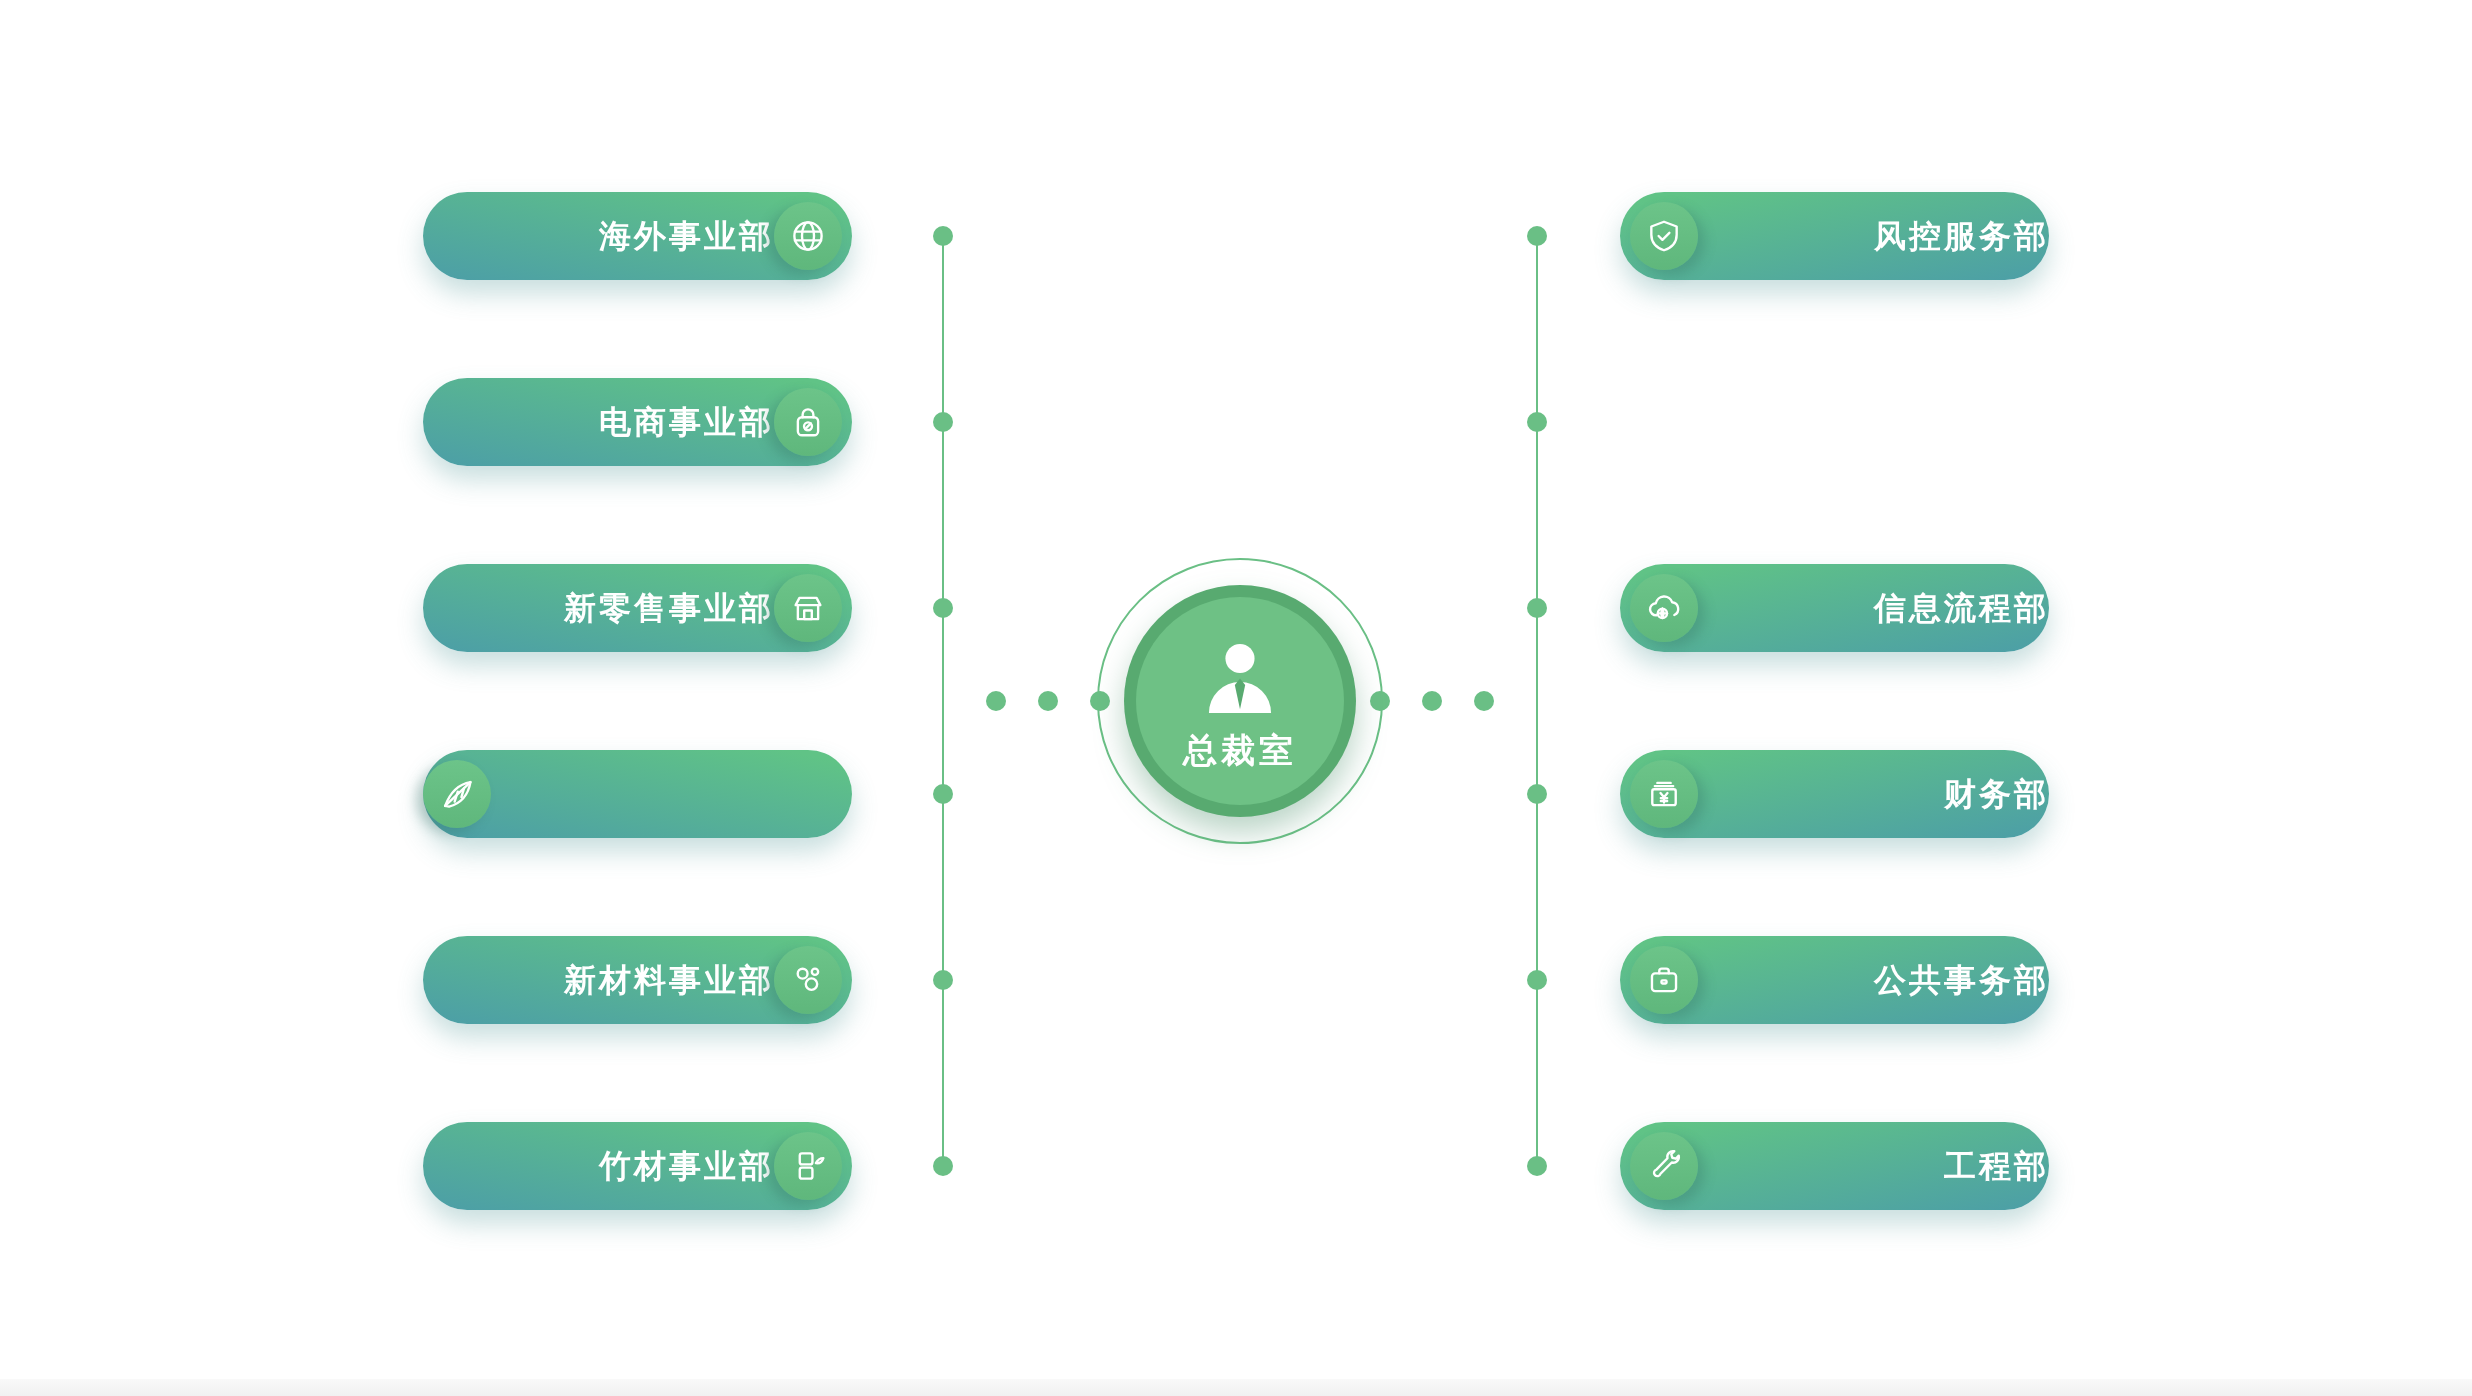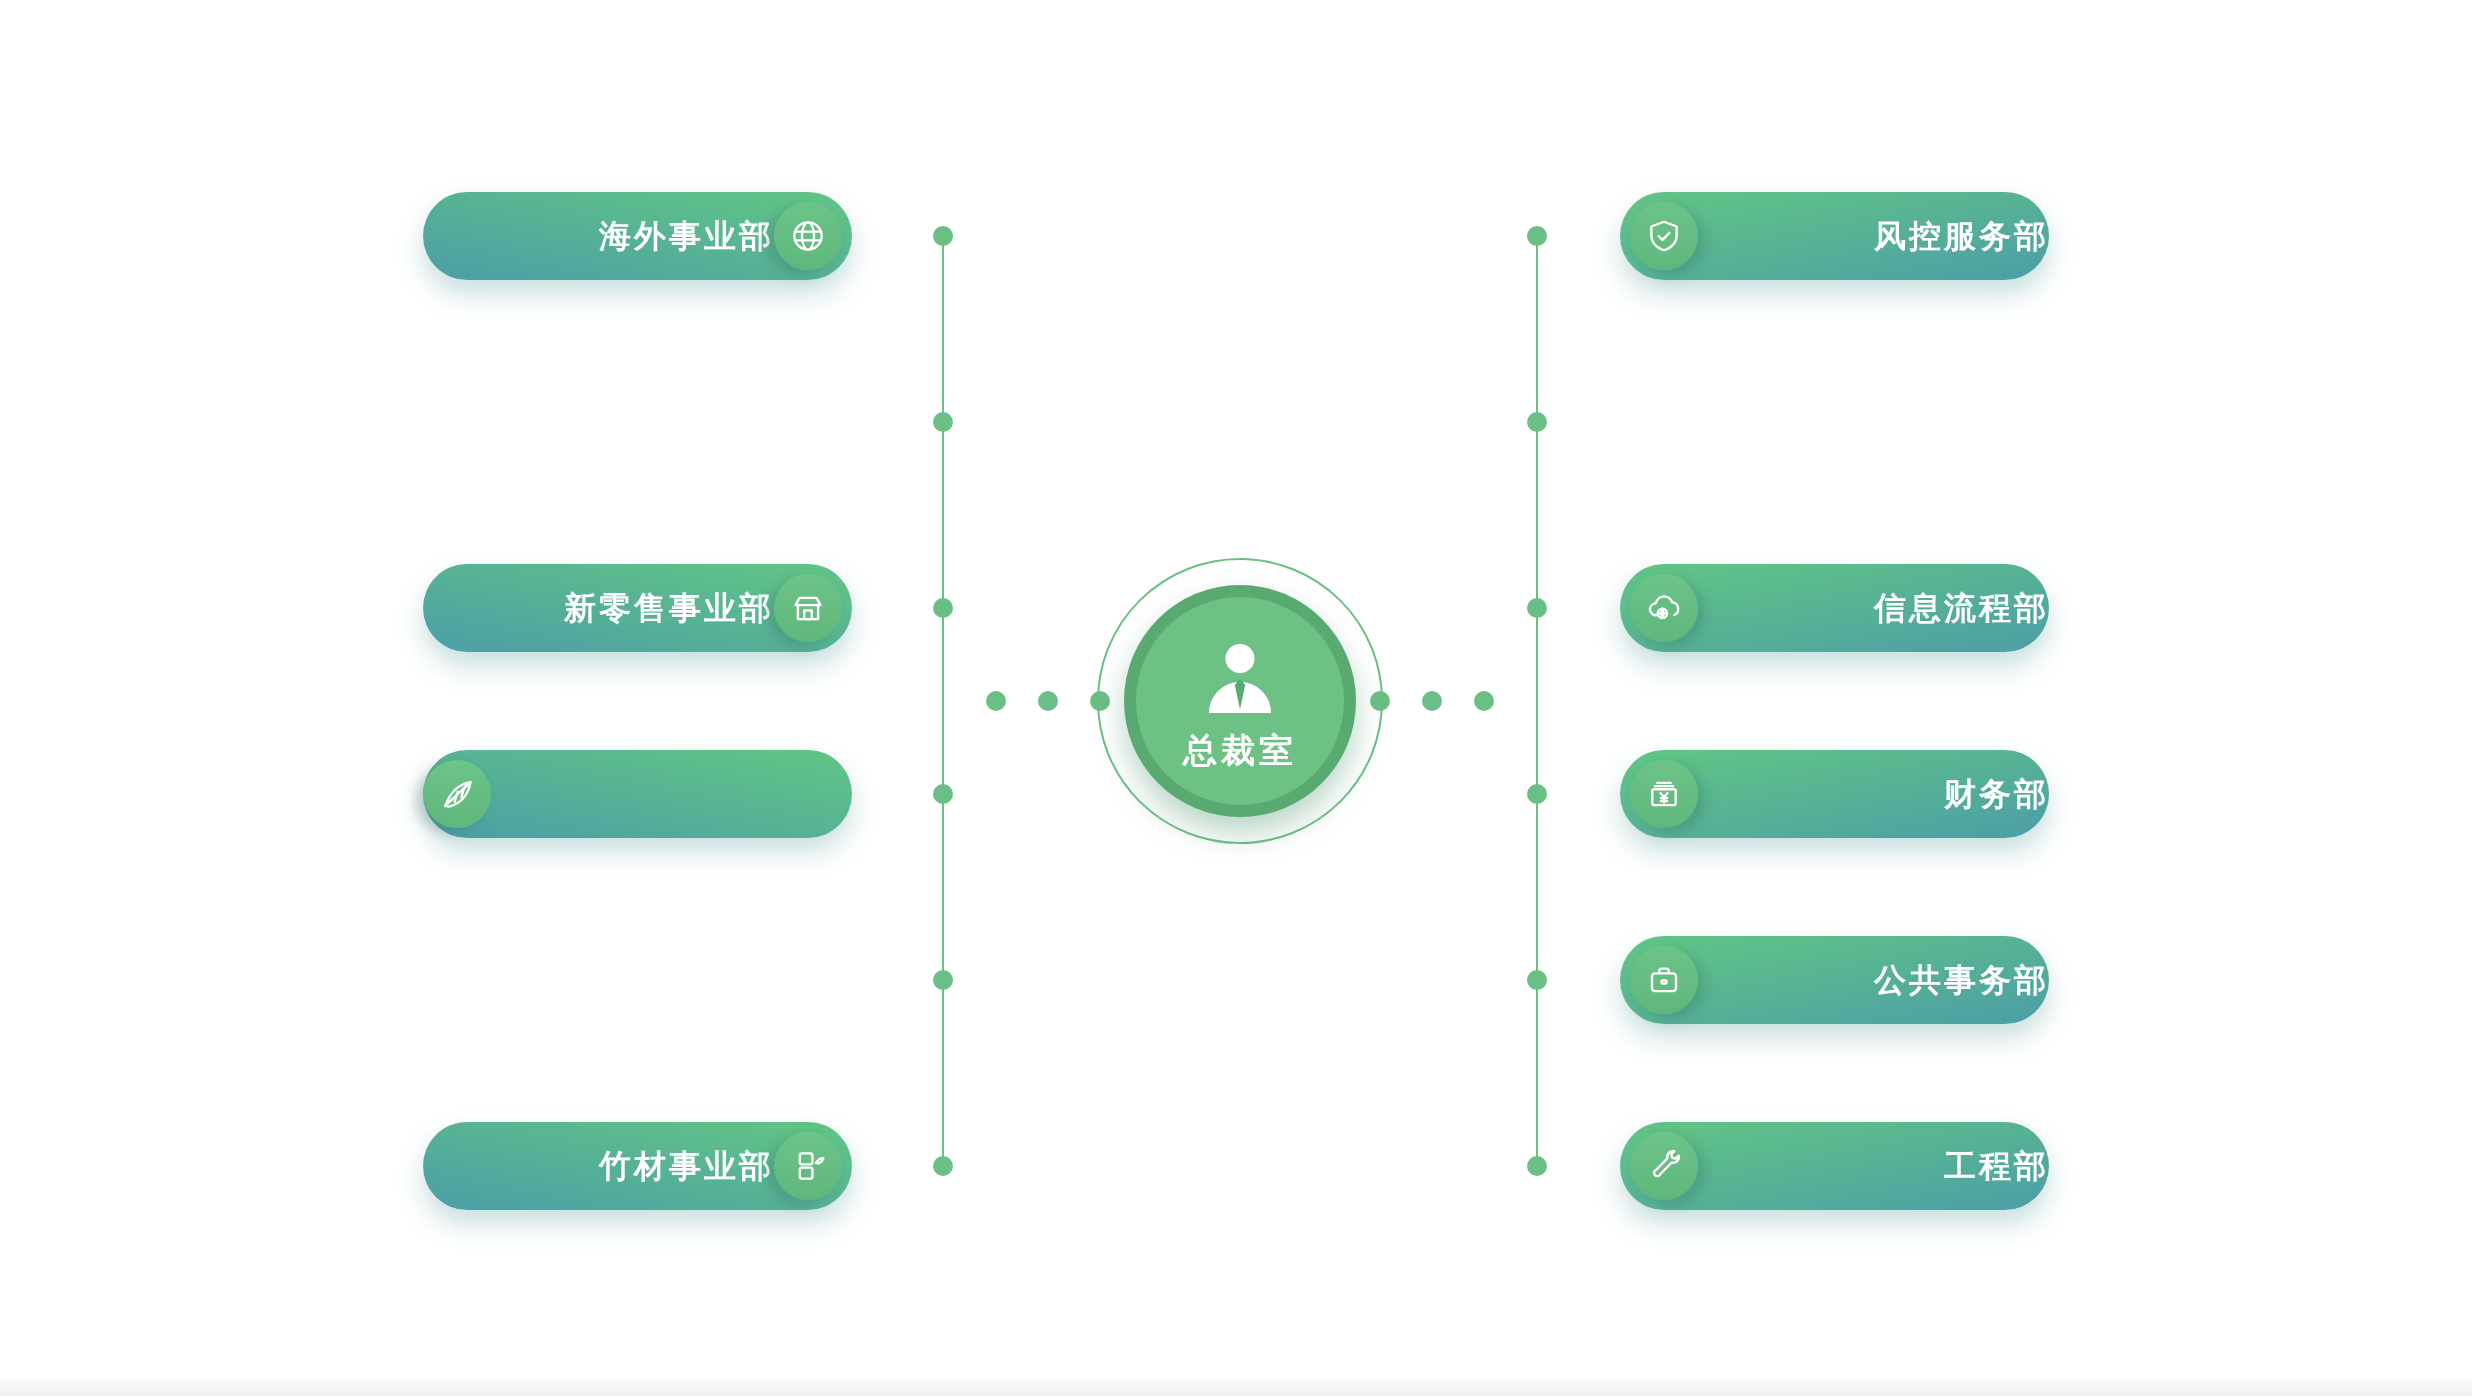--- a/index.html
+++ b/index.html
@@ -66,20 +66,31 @@
     <span class="label">海外事业部</span>
     <span class="icon-circle">
       <svg viewBox="0 0 24 24" fill="none" stroke="#fff" stroke-width="1.5" stroke-linecap="round" stroke-linejoin="round">
         <circle cx="12" cy="12" r="8.6"></circle>
         <ellipse cx="12" cy="12" rx="3.8" ry="8.6"></ellipse>
         <path d="M3.7 9.2h16.6M3.7 14.8h16.6"></path>
       </svg>
     </span>
   </div>
 
+  <div class="pill left" style="top:378px">
+    <span class="label">电商事业部</span>
+    <span class="icon-circle">
+      <svg viewBox="0 0 24 24" fill="none" stroke="#fff" stroke-width="1.5" stroke-linecap="round" stroke-linejoin="round">
+        <path d="M8.6 9V7.4a3.4 3.4 0 0 1 6.8 0V9"></path>
+        <rect x="5.6" y="9" width="12.8" height="11.4" rx="2.6"></rect>
+        <circle cx="12" cy="14.7" r="2.5"></circle>
+        <path d="M10.2 16.5l3.6-3.6"></path>
+      </svg>
+    </span>
+  </div>
 
   <div class="pill left" style="top:564px">
     <span class="label">新零售事业部</span>
     <span class="icon-circle">
       <svg viewBox="0 0 24 24" fill="none" stroke="#fff" stroke-width="1.5" stroke-linecap="round" stroke-linejoin="round">
         <path d="M4.2 10.2L6.6 5.6h10.8l2.4 4.6z"></path>
         <path d="M5.6 10.2V19h12.8v-8.8"></path>
         <rect x="9.6" y="13.6" width="4.8" height="5.4"></rect>
       </svg>
     </span>
@@ -88,20 +99,30 @@
   <div class="pill left" style="top:750px">
     <span class="icon-circle">
       <svg viewBox="0 0 24 24" fill="none" stroke="#fff" stroke-width="1.5" stroke-linecap="round" stroke-linejoin="round">
         <path d="M4.5 19.5C8.5 9 14.5 5.5 20.5 4.5c-1.2 7-4.5 13-13.5 15.5z"></path>
         <path d="M4.5 19.5L20.5 4.5"></path>
         <path d="M10.5 16.8l2-6.3M14.8 14l1.6-5.6"></path>
       </svg>
     </span>
   </div>
 
+  <div class="pill left" style="top:936px">
+    <span class="label">新材料事业部</span>
+    <span class="icon-circle">
+      <svg viewBox="0 0 24 24" fill="none" stroke="#fff" stroke-width="1.5" stroke-linecap="round" stroke-linejoin="round">
+        <circle cx="8.6" cy="8" r="3.1"></circle>
+        <circle cx="16.4" cy="6.8" r="2"></circle>
+        <circle cx="14.2" cy="14.6" r="3.6"></circle>
+      </svg>
+    </span>
+  </div>
 
   <div class="pill right" style="top:192px">
     <span class="icon-circle">
       <svg viewBox="0 0 24 24" fill="none" stroke="#fff" stroke-width="1.5" stroke-linecap="round" stroke-linejoin="round">
         <path d="M12 3l8 3v5.2c0 4.9-3.3 8.2-8 9.8-4.7-1.6-8-4.9-8-9.8V6l8-3z"></path>
         <path d="M8.6 12l2.4 2.4 4.4-4.4"></path>
       </svg>
     </span>
     <span class="label">风控服务部</span>
   </div>

